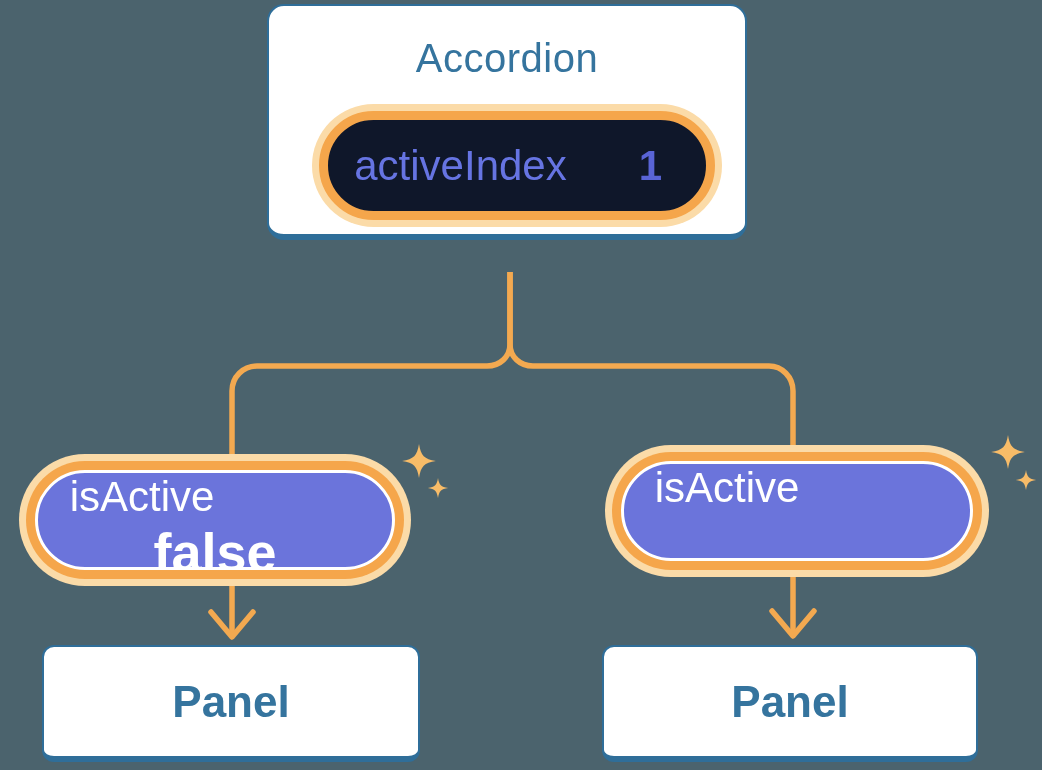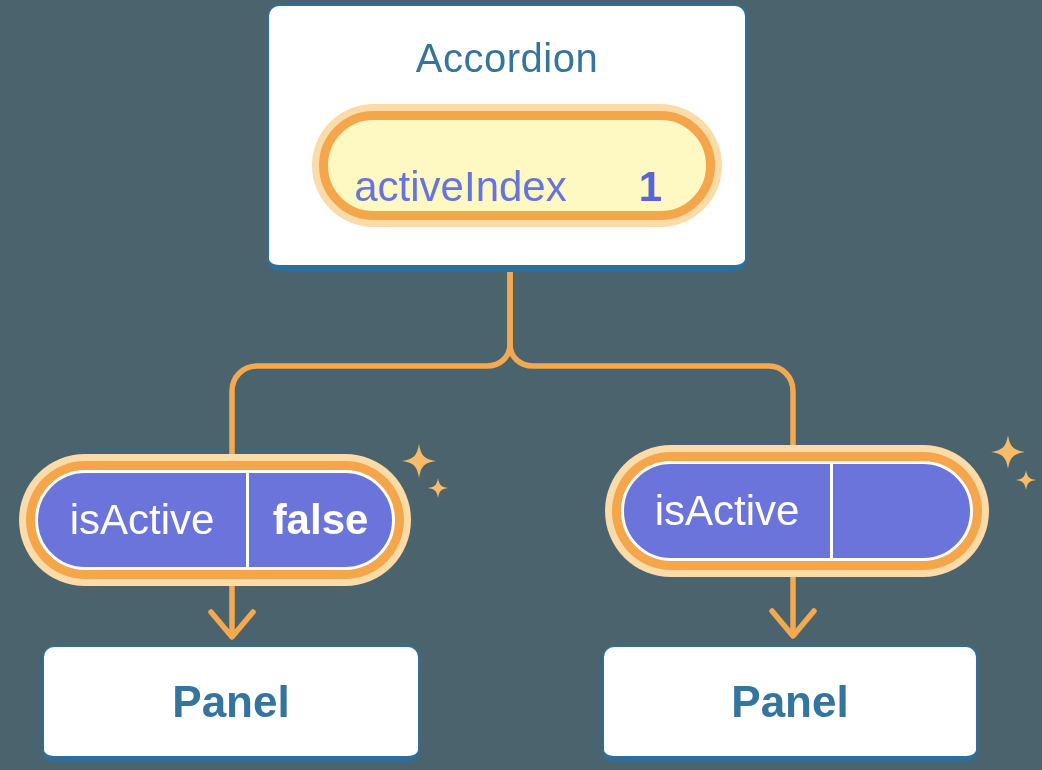--- a/index.html
+++ b/index.html
@@ -5,57 +5,57 @@
   html,body{margin:0;padding:0;background:#4B636D;}
   .stage{
     position:relative;width:1042px;height:770px;background:#4B636D;
     font-family:"Liberation Sans",sans-serif;overflow:hidden;
   }
   .connector-layer{position:absolute;left:0;top:0;z-index:0;}
   .card{
     position:absolute;box-sizing:border-box;background:#FFFFFF;
     border:2px solid #2F6E99;border-bottom-width:6px;border-radius:12px;z-index:1;
   }
-  .accordion-card{left:267px;top:4px;width:480px;height:267px;}
+  .accordion-card{left:267px;top:4px;width:480px;height:236px;border-radius:17px;}
   .card-title{
     position:absolute;left:0;right:0;top:30px;text-align:center;
     font-size:40px;font-weight:500;color:#35749E;letter-spacing:0.5px;
   }
   .state-pill{
     position:absolute;left:50px;top:105px;width:396px;height:109px;
-    box-sizing:border-box;background:#fef9c3;border:9px solid #F5A64B;
+    box-sizing:border-box;background:#0f172a;border:9px solid #F5A64B;
     border-radius:999px;box-shadow:0 0 0 7px #FBDBA8;
-    display:flex;align-items:flex-end;overflow:hidden;
+    display:flex;align-items:center;overflow:hidden;
   }
   .state-pill .label-cell{
     width:265px;display:flex;align-items:center;justify-content:center;
     font-size:42px;color:#6674E2;
   }
   .state-pill .pill-divider{width:2px;background:#F5A64B;}
   .state-pill .value-cell{
     flex:1;display:flex;align-items:center;justify-content:center;
     font-size:42px;font-weight:700;color:#5964D6;
   }
   .prop-pill{
     position:absolute;box-sizing:border-box;background:#6B74DB;
     border:3px solid #FFFFFF;border-radius:999px;
     box-shadow:0 0 0 9px #F5A64B,0 0 0 16px #FBDBA8;
-    display:flex;align-items:stretch;overflow:hidden;z-index:1;color:#FFFFFF;
+    display:flex;align-items:stretch;overflow:hidden;z-index:1;color:#FFFFFF;flex-direction:column;
   }
   .prop-pill-left{left:35px;top:470px;width:360px;height:100px;}
   .prop-pill-right{left:621px;top:461px;width:352px;height:100px;}
   .prop-pill .label-cell{
     display:flex;align-items:center;justify-content:center;font-size:42px;
   }
   .prop-pill-left .label-cell{width:208px;}
   .prop-pill-right .label-cell{width:206px;}
   .prop-pill .pill-divider{width:3px;background:#FFFFFF;}
   .prop-pill .value-cell{
     flex:1;display:flex;align-items:center;justify-content:center;
-    font-size:42px;font-weight:700;
+    font-size:54px;font-weight:700;
   }
   .panel-card{
     display:flex;align-items:center;justify-content:center;
     font-size:44px;font-weight:700;color:#35749E;
   }
   .panel-left{left:42px;top:645px;width:378px;height:117px;}
   .panel-right{left:602px;top:645px;width:376px;height:117px;}
 </style>
 </head>
 <body>

